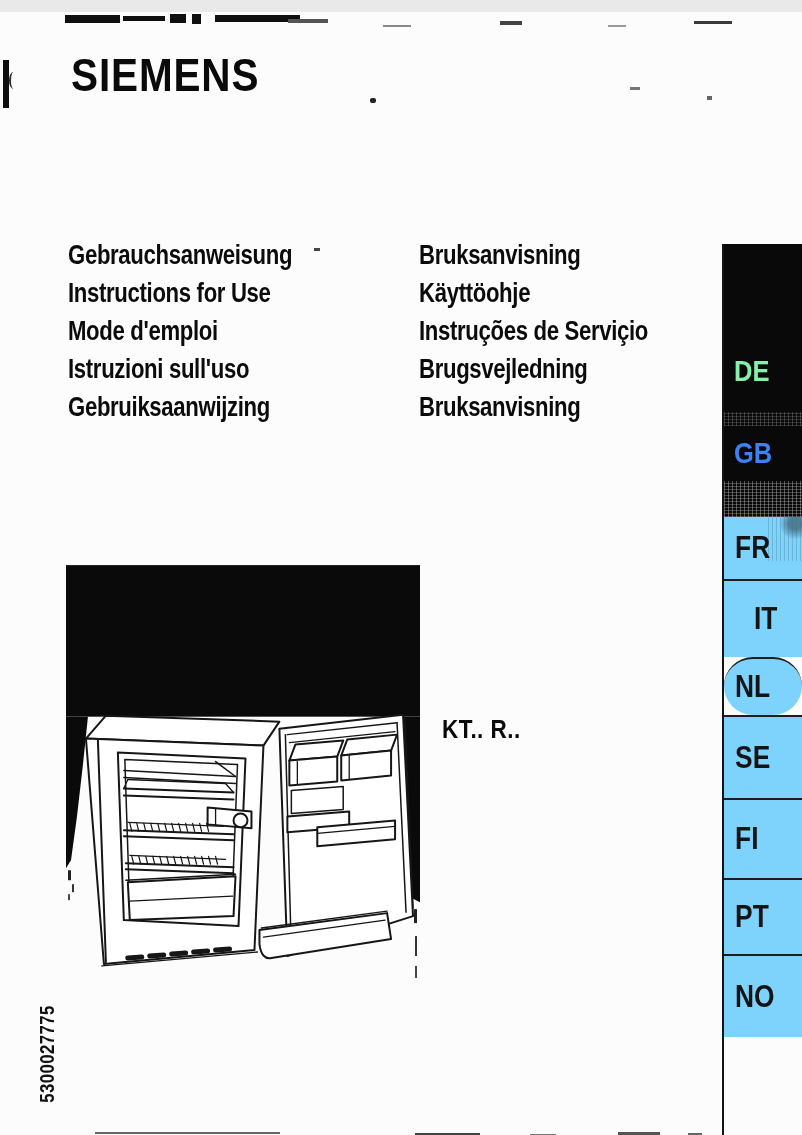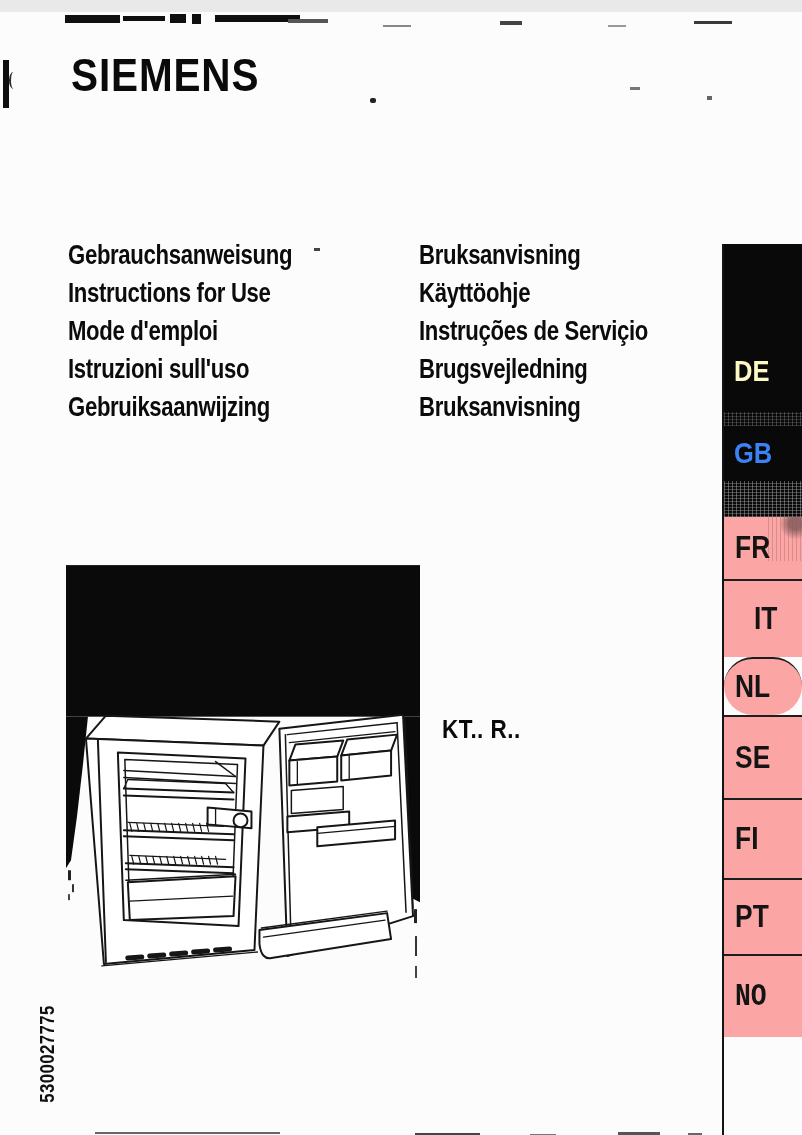--- a/index.html
+++ b/index.html
@@ -39,43 +39,43 @@
     white-space:nowrap; color:#101010;
   }
   
   .sidebar{
     position:absolute; left:722px; top:232px; width:80px; height:903px;
     border-left:2px solid #141414; box-sizing:border-box;
   }
   .black-block{ position:relative; width:100%; height:273px; background:#090909; overflow:hidden; }
   .black-tab{ position:absolute; left:10px; font-size:30px; font-weight:bold; }
   .black-tab .tab-label{ display:inline-block; transform:scaleX(.85); transform-origin:0 50%; }
-  .black-tab.de{ top:110px; color:#fef9c3; }
+  .black-tab.de{ top:110px; color:#86efac; }
   .black-tab.gb{ top:192px; color:#3b82f6; text-shadow:0 0 2px #000; }
   .grain{
     position:absolute; left:0; width:100%;
     background-image:
       repeating-linear-gradient(90deg, rgba(255,255,255,.45) 0 1px, transparent 1px 4px),
       repeating-linear-gradient(0deg, rgba(255,255,255,.35) 0 1px, transparent 1px 3px);
   }
   .grain.band{ top:168px; height:14px; opacity:.45; }
   .grain.fade{ bottom:0; height:36px; opacity:.7; }
   .cell{
-    position:relative; width:100%; background:#fca5a5; box-sizing:border-box;
+    position:relative; width:100%; background:#7dd3fc; box-sizing:border-box;
     border-top:2px solid #1d1d1d; display:flex; align-items:center;
   }
   .cell .tab-label{
     display:inline-block; padding-left:13px;
     font-size:31px; font-weight:bold; color:#141414;
     transform:scaleX(.85); transform-origin:0 50%;
   }
   .cell.fr{ height:62px; border-top:none; }
   .cell.it{ height:78px;justify-content:center; } .cell.nl{ height:58px;border-radius:29px; } .cell.se{ height:83px; }
   .cell.fi{ height:80px; } .cell.pt{ height:76px; } .cell.dk{ height:80px; }
-  .cell.no{ height:83px;font-family:Liberation Mono, monospace; }
+  .cell.no{ height:83px; }
   .cell-smudge{
     position:absolute; right:0; top:0; width:34px; height:44px; pointer-events:none;
     background:
       radial-gradient(circle at 80% 15%, rgba(20,20,20,.8) 0 6px, transparent 16px),
       repeating-linear-gradient(90deg, rgba(0,0,0,.25) 0 1px, transparent 1px 4px);
     opacity:.55;
   }
   
   .art{ position:absolute; background:#0f0f0f; }
   .bottom-bar{ position:absolute; left:0; top:1127px; width:802px; height:8px; background:#070707; }

